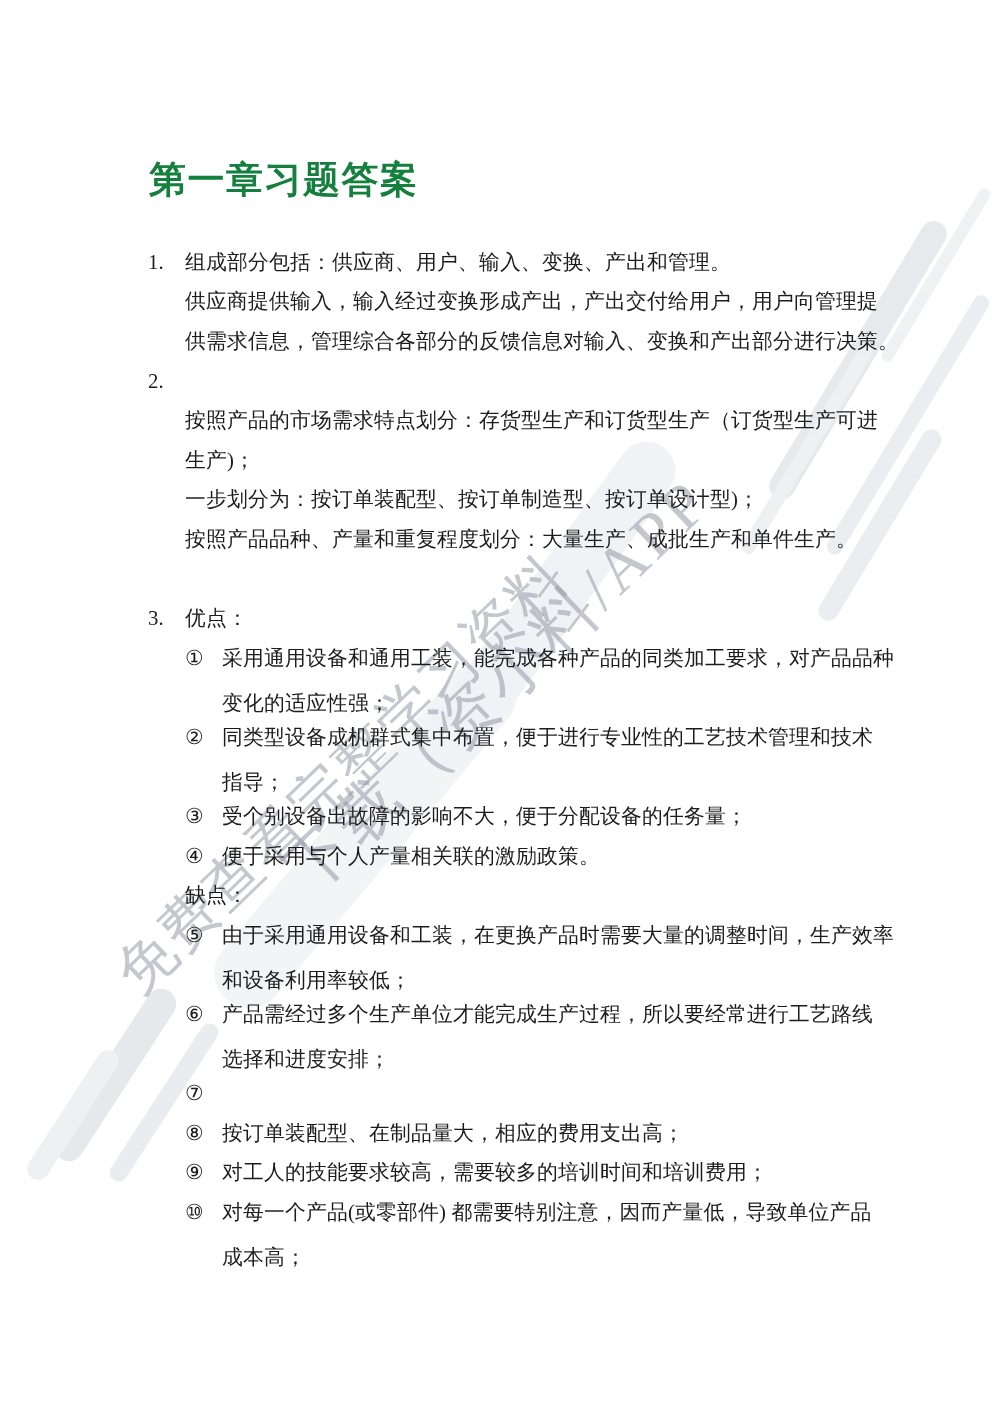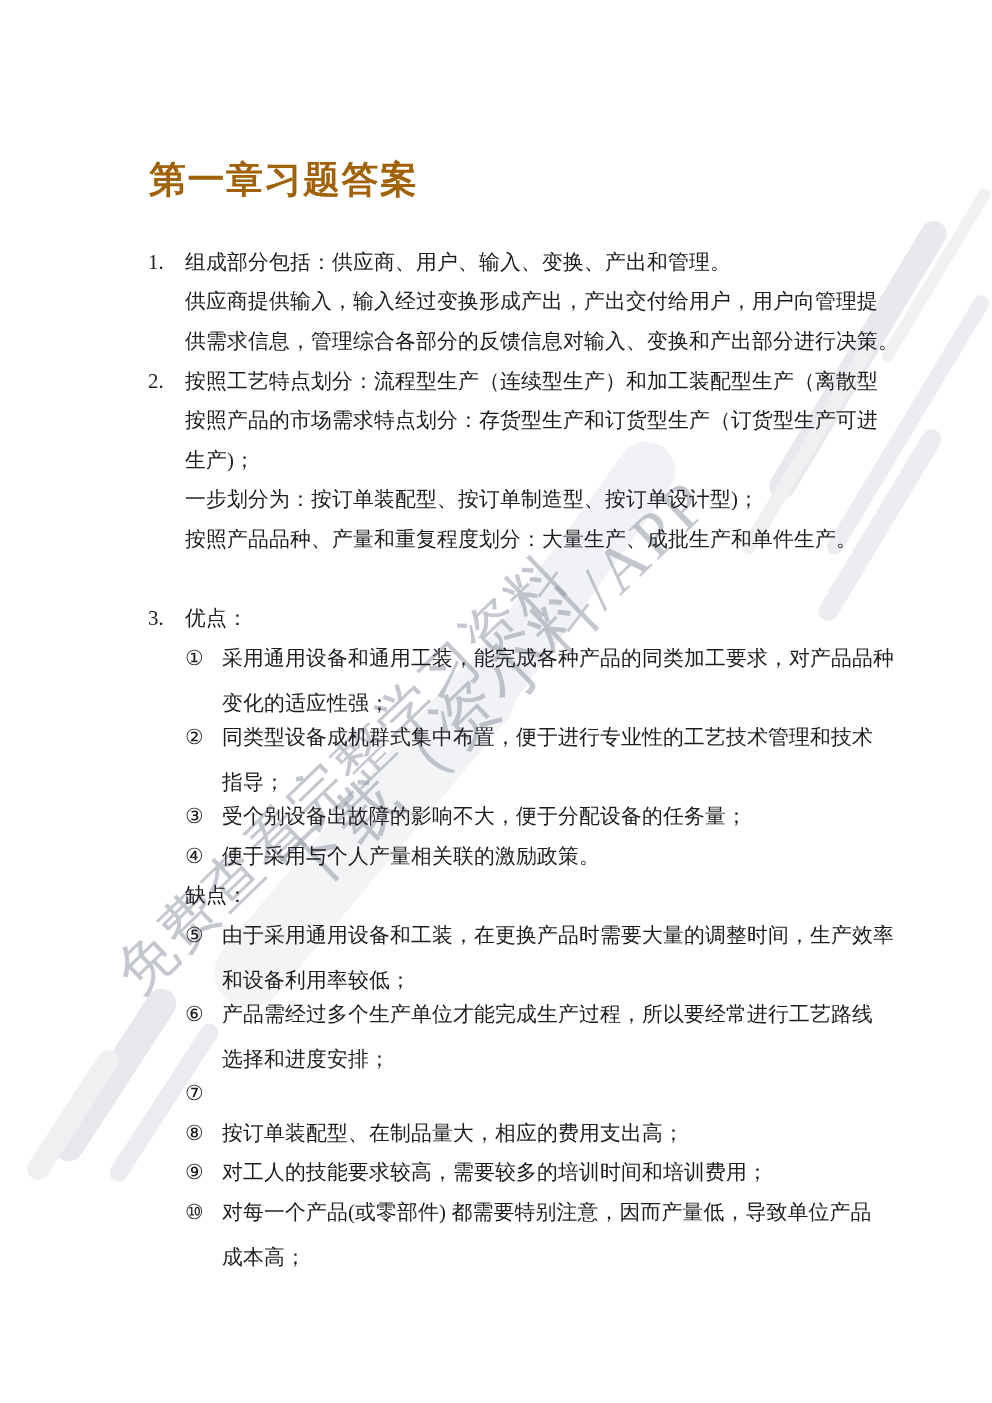--- a/index.html
+++ b/index.html
@@ -26,21 +26,21 @@
   .wm2{left:296px;top:836px;font-size:64px;letter-spacing:4px;}
   .stroke{
     position:absolute;
     border-radius:999px;
   }
 
   
   .title{
     position:absolute;left:149px;top:155px;z-index:2;
     font-family:"Liberation Sans","DejaVu Sans",sans-serif;
-    font-weight:700;font-size:37px;letter-spacing:1.5px;color:#a16207;
+    font-weight:700;font-size:37px;letter-spacing:1.5px;color:#15803d;
   }
   .body-block{
     position:absolute;left:148px;top:242px;width:740px;z-index:2;
   }
   .ln{
     height:39.6px;
     display:flex;align-items:center;
     font-size:20.8px;color:#1c1c1e;
     letter-spacing:0.2px;
     white-space:nowrap;
@@ -84,21 +84,20 @@
     </div>
     <div class="ln indent1">
       <span class="tx">供应商提供输入，输入经过变换形成产出，产出交付给用户，用户向管理提</span>
     </div>
     <div class="ln indent1">
       <span class="tx">供需求信息，管理综合各部分的反馈信息对输入、变换和产出部分进行决策。</span>
     </div>
 
     <div class="ln">
       <span class="mk">2.</span>
-      <span class="tx">按照工艺特点划分：流程型生产（连续型生产）和加工装配型生产（离散型</span>
     </div>
     <div class="ln indent1">
       <span class="tx">按照产品的市场需求特点划分：存货型生产和订货型生产（订货型生产可进</span>
     </div>
     <div class="ln indent1">
       <span class="tx">生产)；</span>
     </div>
     <div class="ln indent1">
       <span class="tx">一步划分为：按订单装配型、按订单制造型、按订单设计型)；</span>
     </div>

